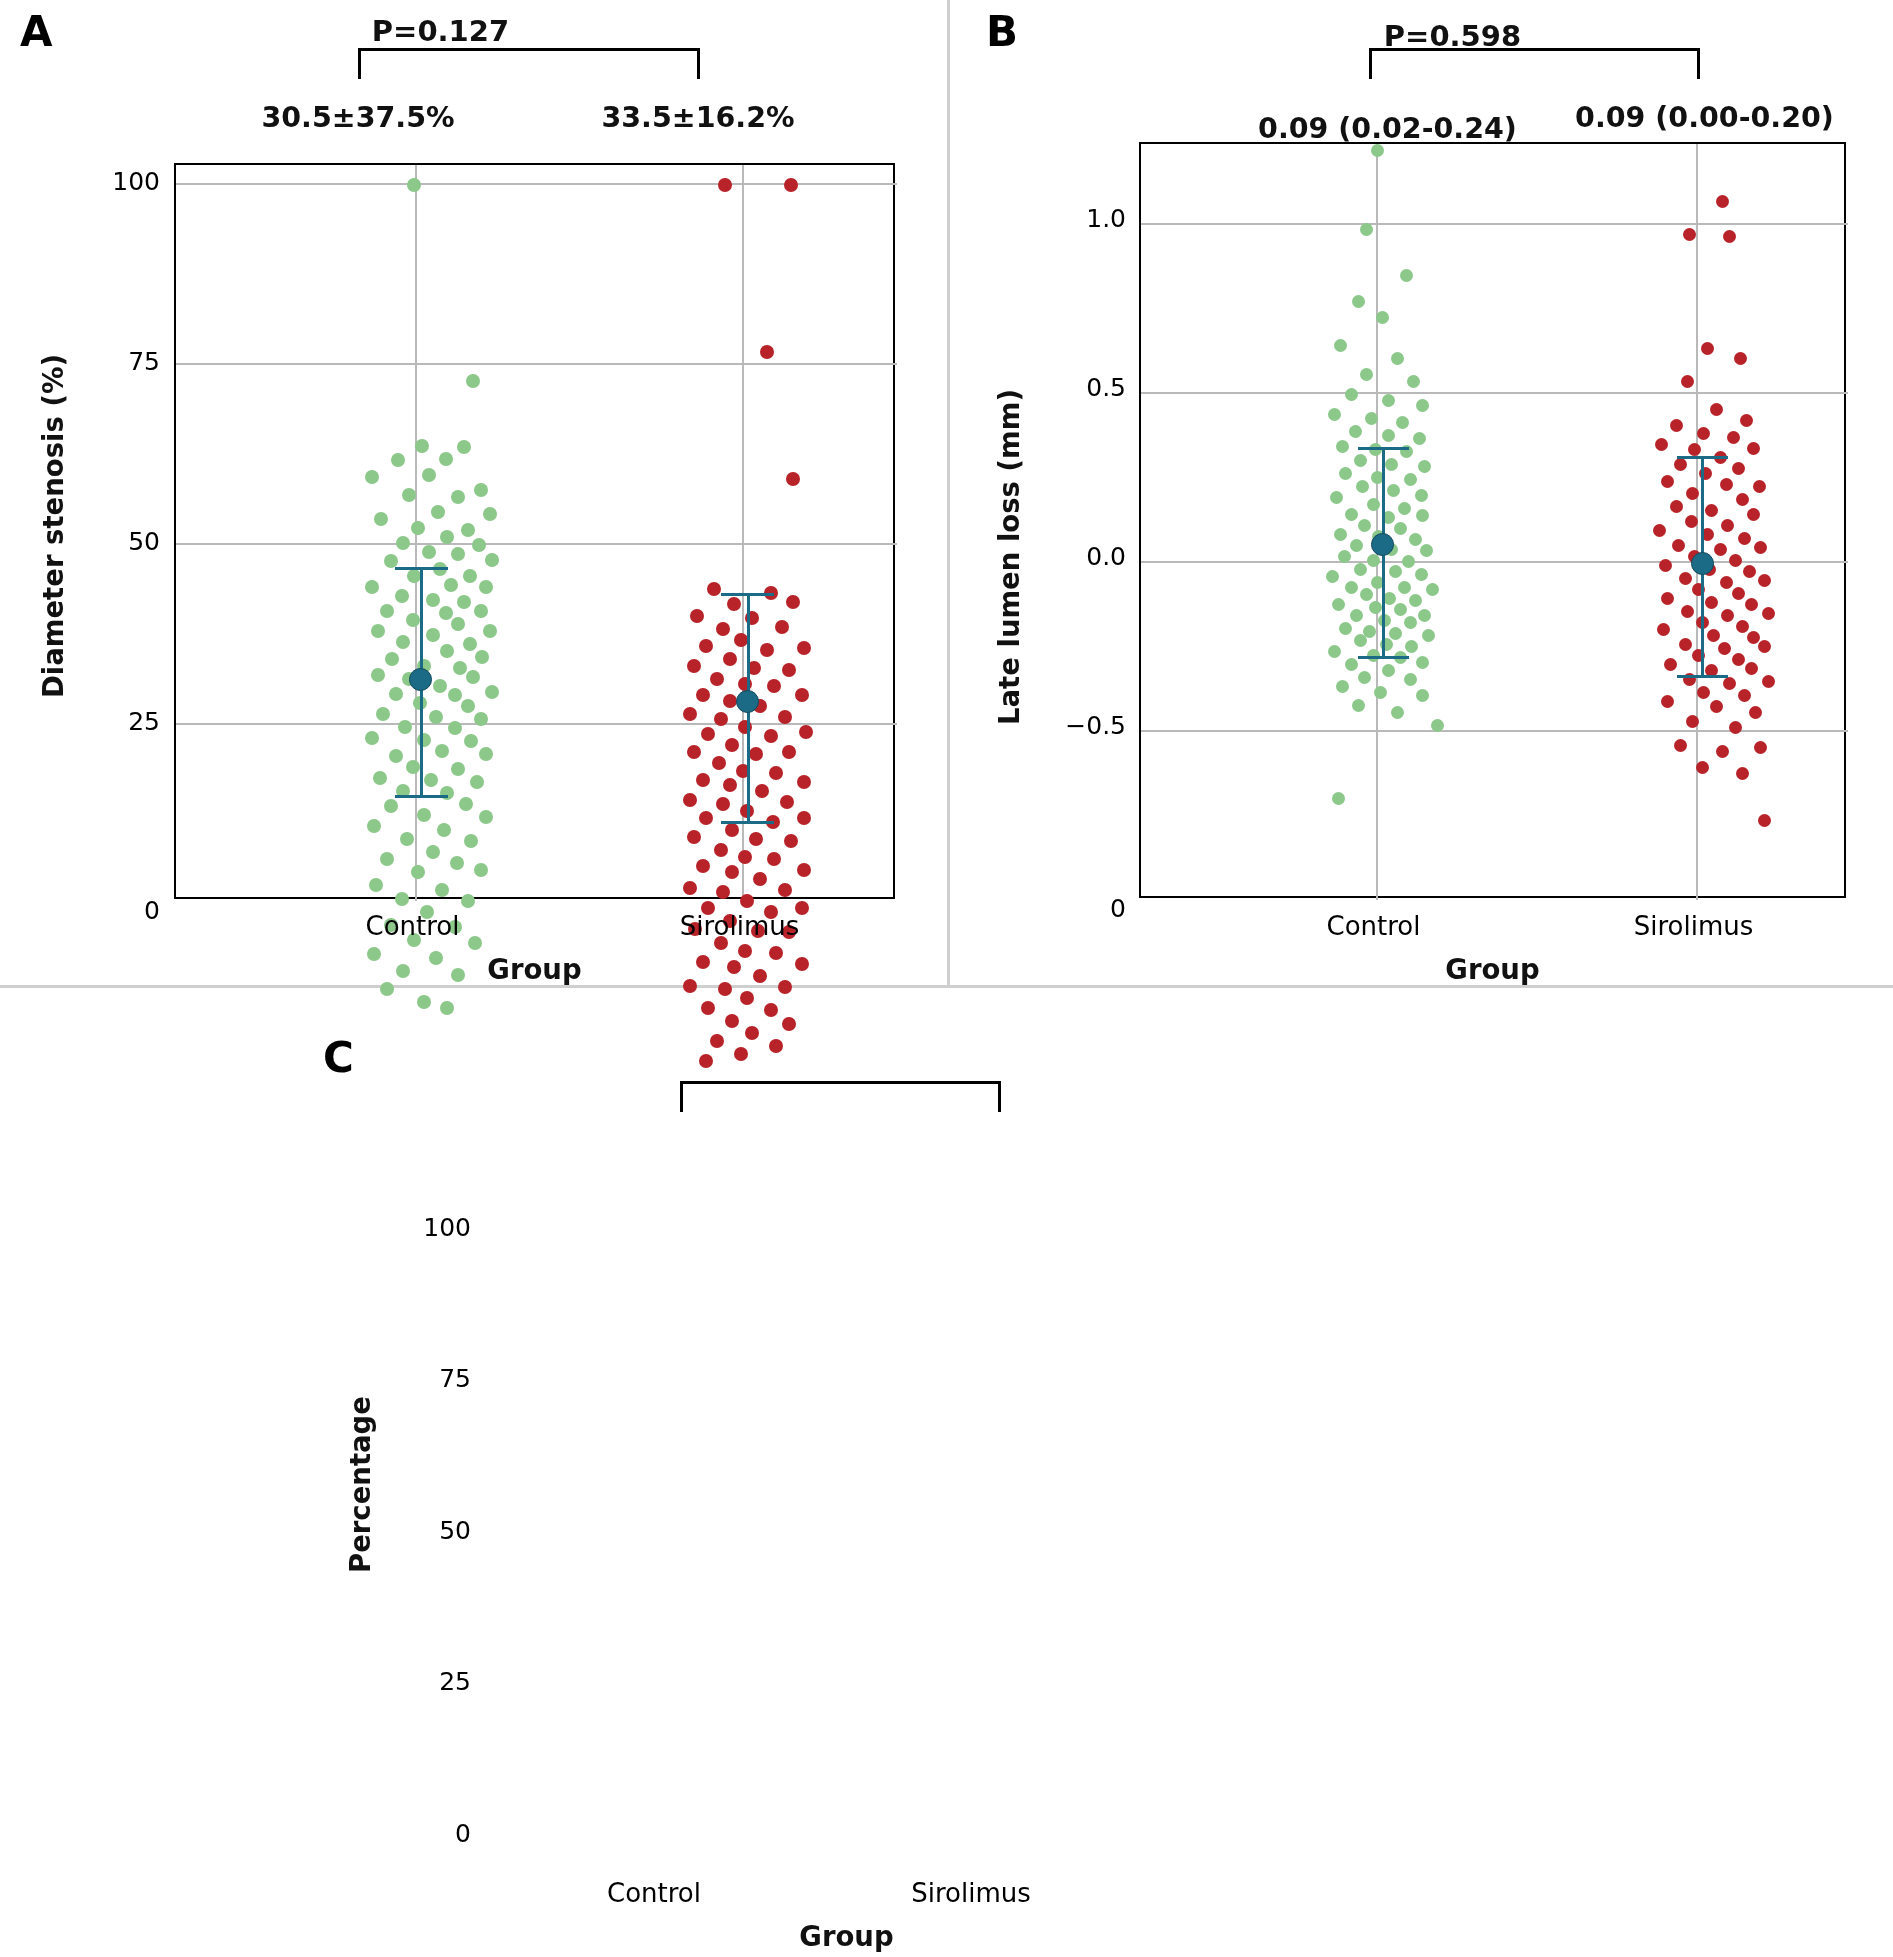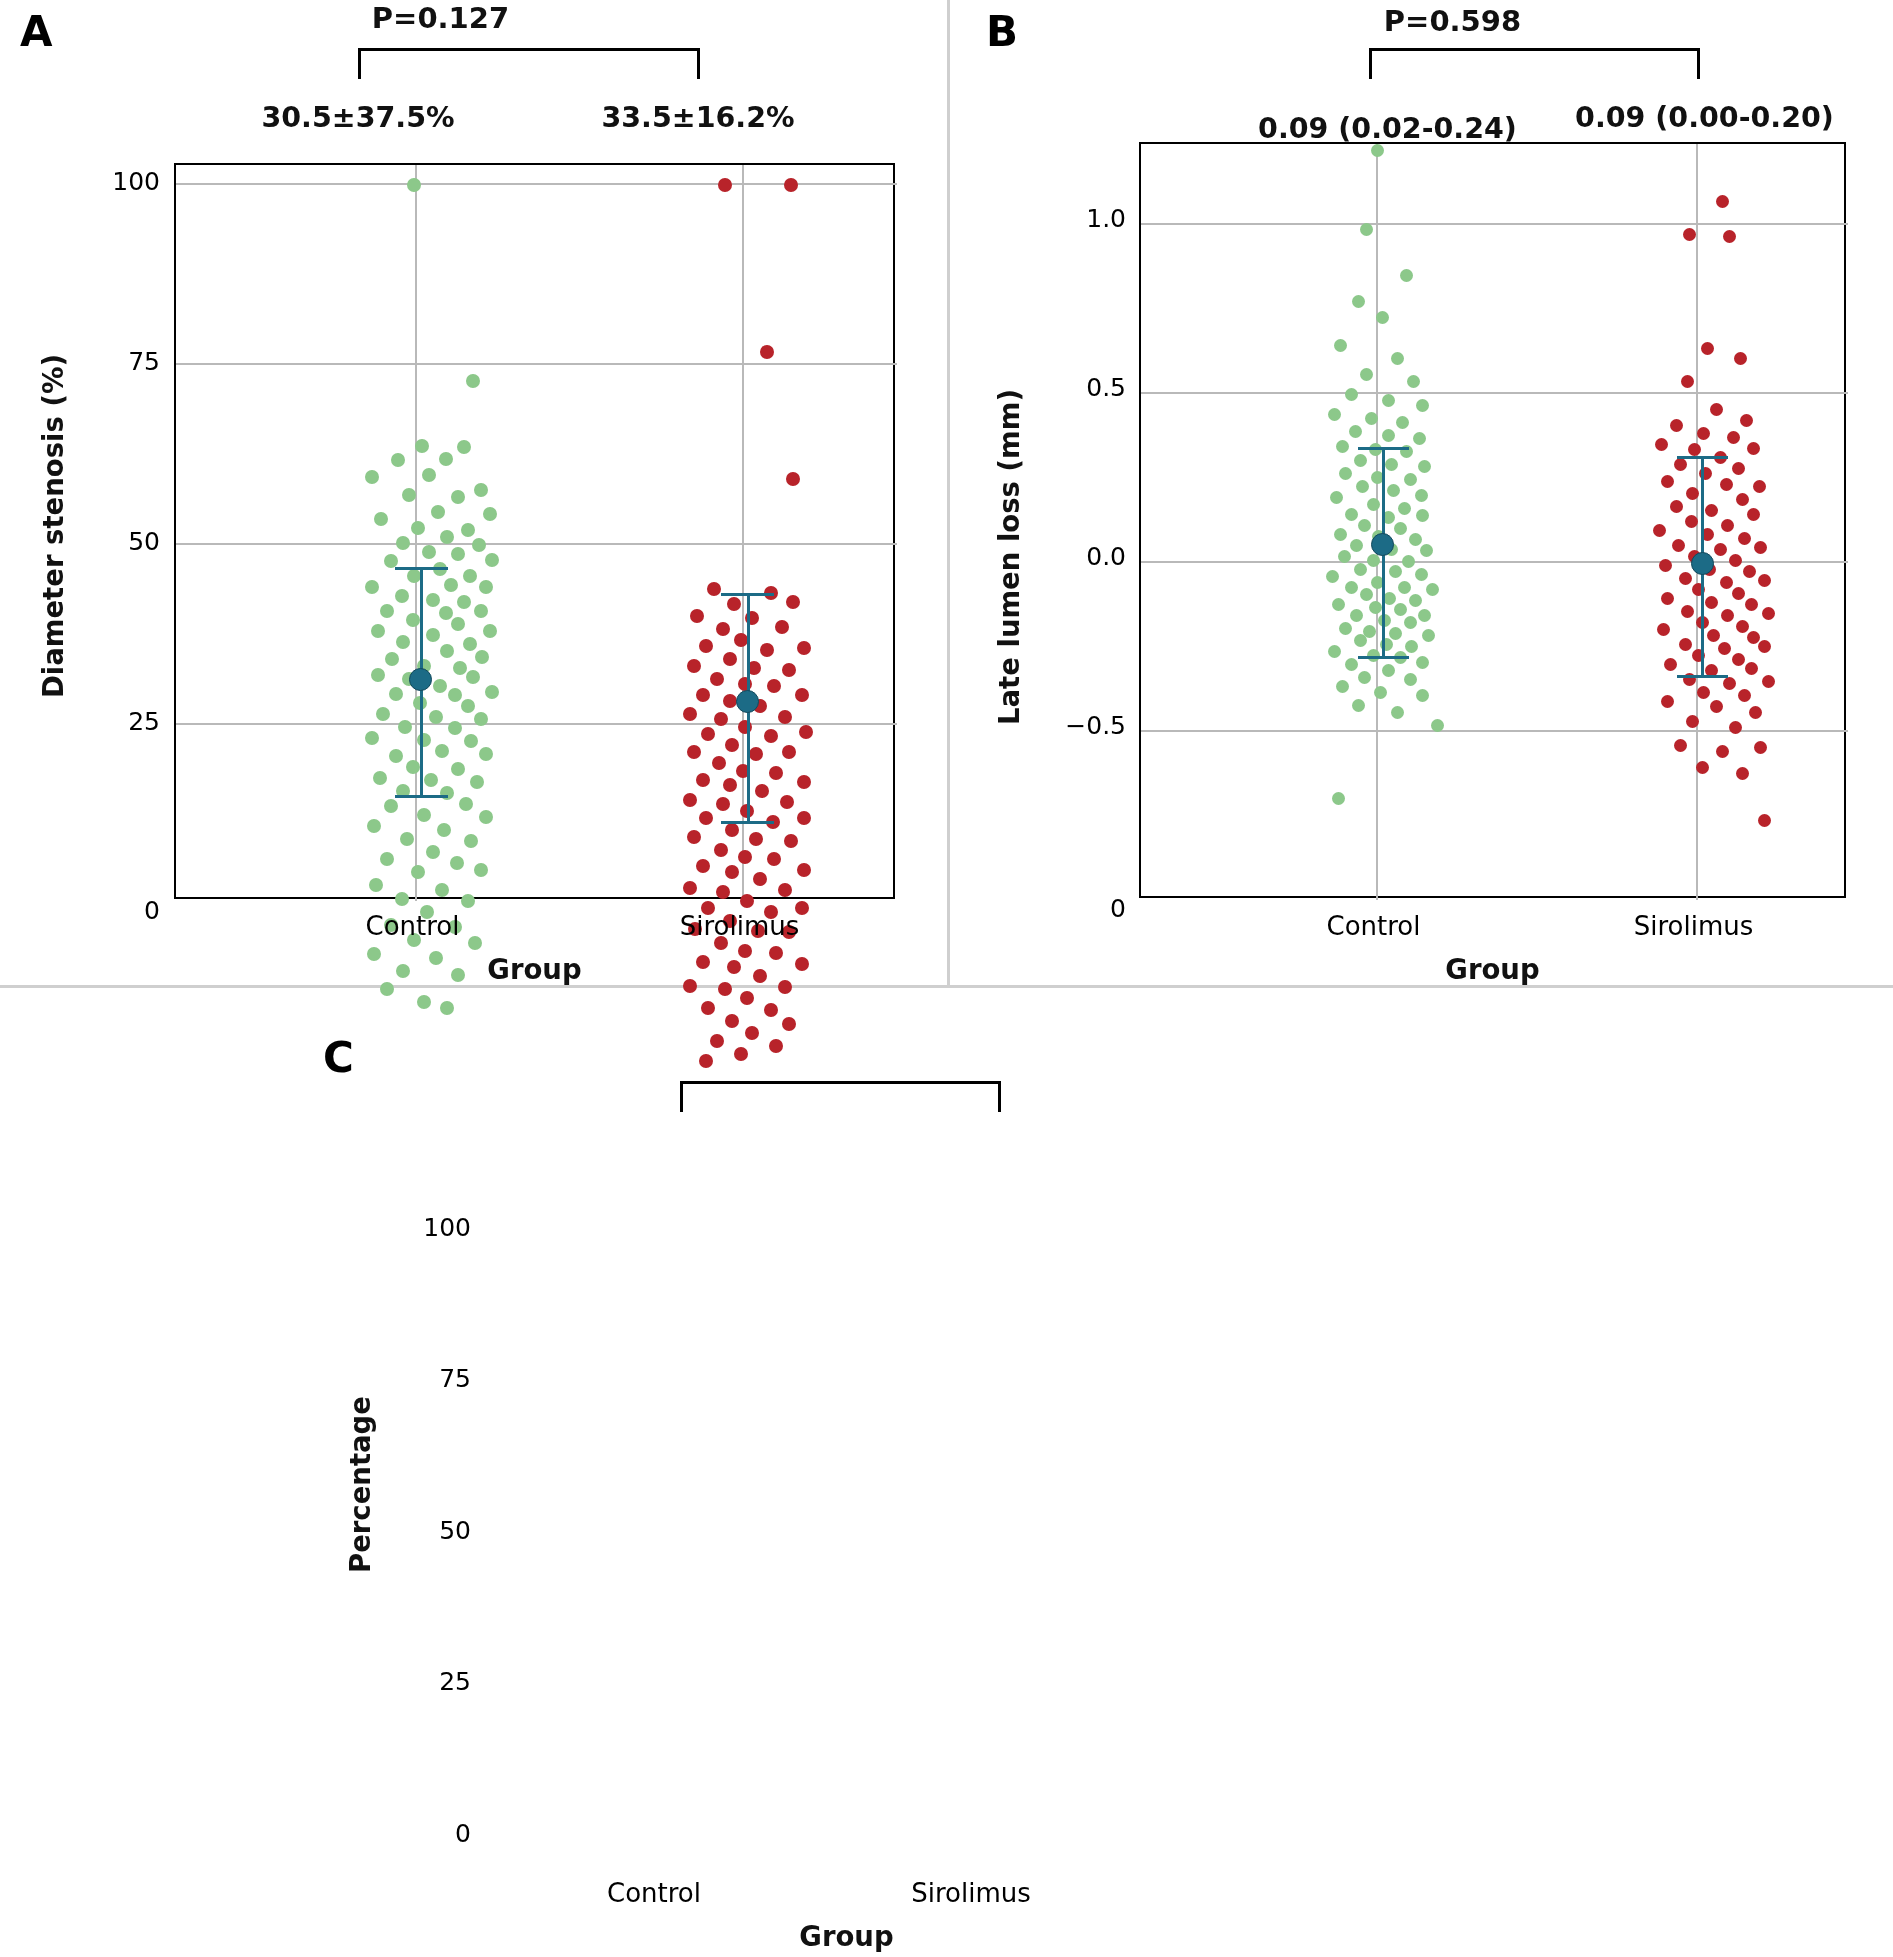--- a/index.html
+++ b/index.html
@@ -53,21 +53,21 @@
 <body>
 
 <div class="page">
 
   <div class="divider-h" style="left:0;top:985px;width:1894px;height:2.8px;"></div>
   <div class="divider-v" style="left:947px;top:0;width:2.8px;height:985px;"></div>
 
   <div class="panel" style="left:0;top:0;width:947px;height:985px;">
     <div class="panel-letter" style="left:20px;top:7.3px;">A</div>
 
-    <div class="pval" style="left:165px;top:1px;width:551px;">P=0.127</div>
+    <div class="pval" style="left:165px;top:14px;width:551px;">P=0.127</div>
 
     <div class="bracket" style="left:358px;top:48px;width:342px;height:31px;">
       <div class="hbar"></div>
       <div class="lleg" style="height:31px;"></div>
       <div class="rleg" style="height:31px;"></div>
     </div>
 
     <div class="summary" style="left:211px;top:101px;width:294px;">30.5±37.5%</div>
     <div class="summary" style="left:551px;top:101px;width:294px;">33.5±16.2%</div>
 
@@ -298,21 +298,21 @@
     <div class="xtick" style="left:275px;top:911px;width:275px;">Control</div>
     <div class="xtick" style="left:602px;top:911px;width:275px;">Sirolimus</div>
 
     <div class="axis-title-x" style="left:397px;top:953px;width:275px;">Group</div>
     <div class="axis-title-y" style="left:37px;top:698px;">Diameter stenosis (%)</div>
   </div>
 
   <div class="panel" style="left:947px;top:0;width:947px;height:985px;">
     <div class="panel-letter" style="left:39px;top:7.3px;">B</div>
 
-    <div class="pval" style="left:230px;top:4px;width:551px;">P=0.598</div>
+    <div class="pval" style="left:230px;top:19px;width:551px;">P=0.598</div>
 
     <div class="bracket" style="left:422px;top:48px;width:331px;height:31px;">
       <div class="hbar"></div>
       <div class="lleg" style="height:31px;"></div>
       <div class="rleg" style="height:31px;"></div>
     </div>
 
     <div class="summary" style="left:280px;top:101px;width:321px;margin-top:11px;">0.09 (0.02-0.24)</div>
     <div class="summary" style="left:597px;top:101px;width:321px;">0.09 (0.00-0.20)</div>
 

